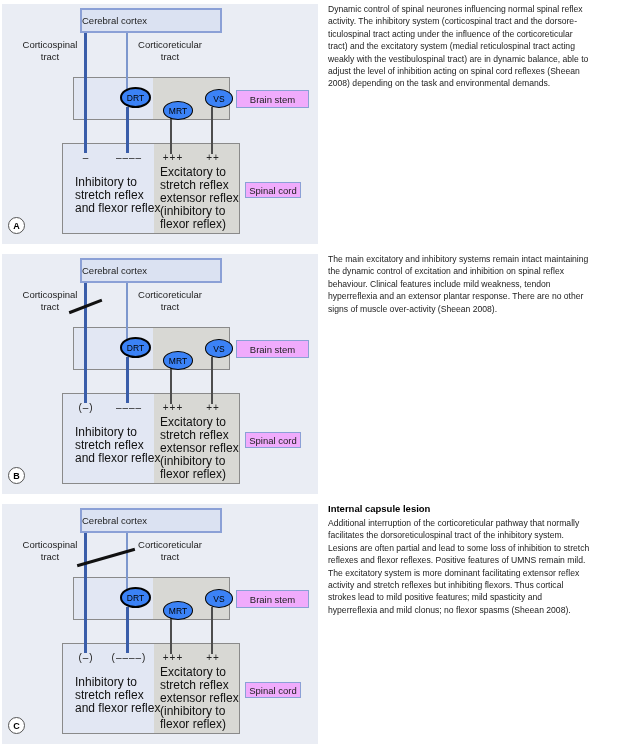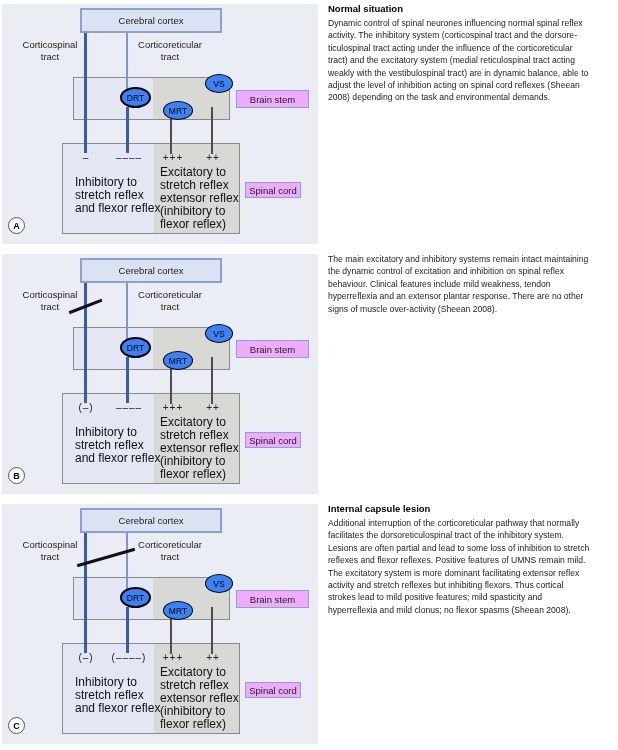--- a/index.html
+++ b/index.html
@@ -16,21 +16,21 @@
   .canvas {
     position: absolute; left: 2px; top: 4px;
     width: 316px; height: 240px;
     background: var(--panel_bg, #eaedf4);
   }
   
   .cortex-box {
     position: absolute; left: 80px; top: 8px; width: 142px; height: 25px;
     background: var(--cortex_fill, #dbe2f2);
     border: 2px solid var(--accent_blue, #8ba0d6);
-    display: flex; align-items: center; justify-content: center;
+    display: flex; align-items: center; 
     font-size: 9.5px;
   }
   .tract-label {
     position: absolute; font-size: 9.5px; text-align: center;
     white-space: pre-line; line-height: 11.5px;
   }
   .corticospinal-label { left: 10px; top: 39px; width: 80px; }
   .corticoreticular-label { left: 122px; top: 39px; width: 96px; }
   
   .vline { position: absolute; }
@@ -51,21 +51,21 @@
   .brainstem-box .cell-l { width: 79px; } .brainstem-box .cell-r { flex: 1; }
   .spinal-box .cell-l { width: 91px; }    .spinal-box .cell-r { flex: 1; }
   
   .nucleus {
     position: absolute; background: #3b82f6; border-radius: 50%;
     display: flex; align-items: center; justify-content: center;
     font-size: 8.5px; color: #000; margin-left: 7px;
   }
   .drt { left: 113px; top: 87px; width: 31px; height: 21px; border: 2.4px solid #000; }
   .mrt { left: 156px; top: 101px; width: 30px; height: 19px; border: 1.5px solid #000; }
-  .vs  { left: 198px; top: 74px; width: 28px; height: 19px; border: 1.5px solid #000; }
+  .vs  { left: 198px; top: 89px; width: 28px; height: 19px; border: 1.5px solid #000; }
   
   .sidebox {
     position: absolute; background: #f0abfc;
     border: 1.5px solid var(--accent_blue, #8ba0d6);
     display: flex; align-items: center; justify-content: center;
     font-size: 9.5px;
   }
   .brainstem-label { left: 236px; top: 90px; width: 73px; height: 18px; }
   .spinal-label    { left: 245px; top: 182px; width: 56px; height: 16px; }
   
@@ -149,21 +149,20 @@
 and flexor reflex</div>
     <div class="spinal-text excit-text">Excitatory to
 stretch reflex
 extensor reflex
 (inhibitory to
 flexor reflex)</div>
 
     <div class="badge">A</div>
 
     <div class="textcol">
-      <div class="heading">Normal situation</div>
       <div class="bodytext">Dynamic control of spinal neurones influencing normal spinal reflex
 activity. The inhibitory system (corticospinal tract and the dorsore-
 ticulospinal tract acting under the influence of the corticoreticular
 tract) and the excitatory system (medial reticulospinal tract acting
 weakly with the vestibulospinal tract) are in dynamic balance, able to
 adjust the level of inhibition acting on spinal cord reflexes (Sheean
 2008) depending on the task and environmental demands.</div>
     </div>
   </div>
 

